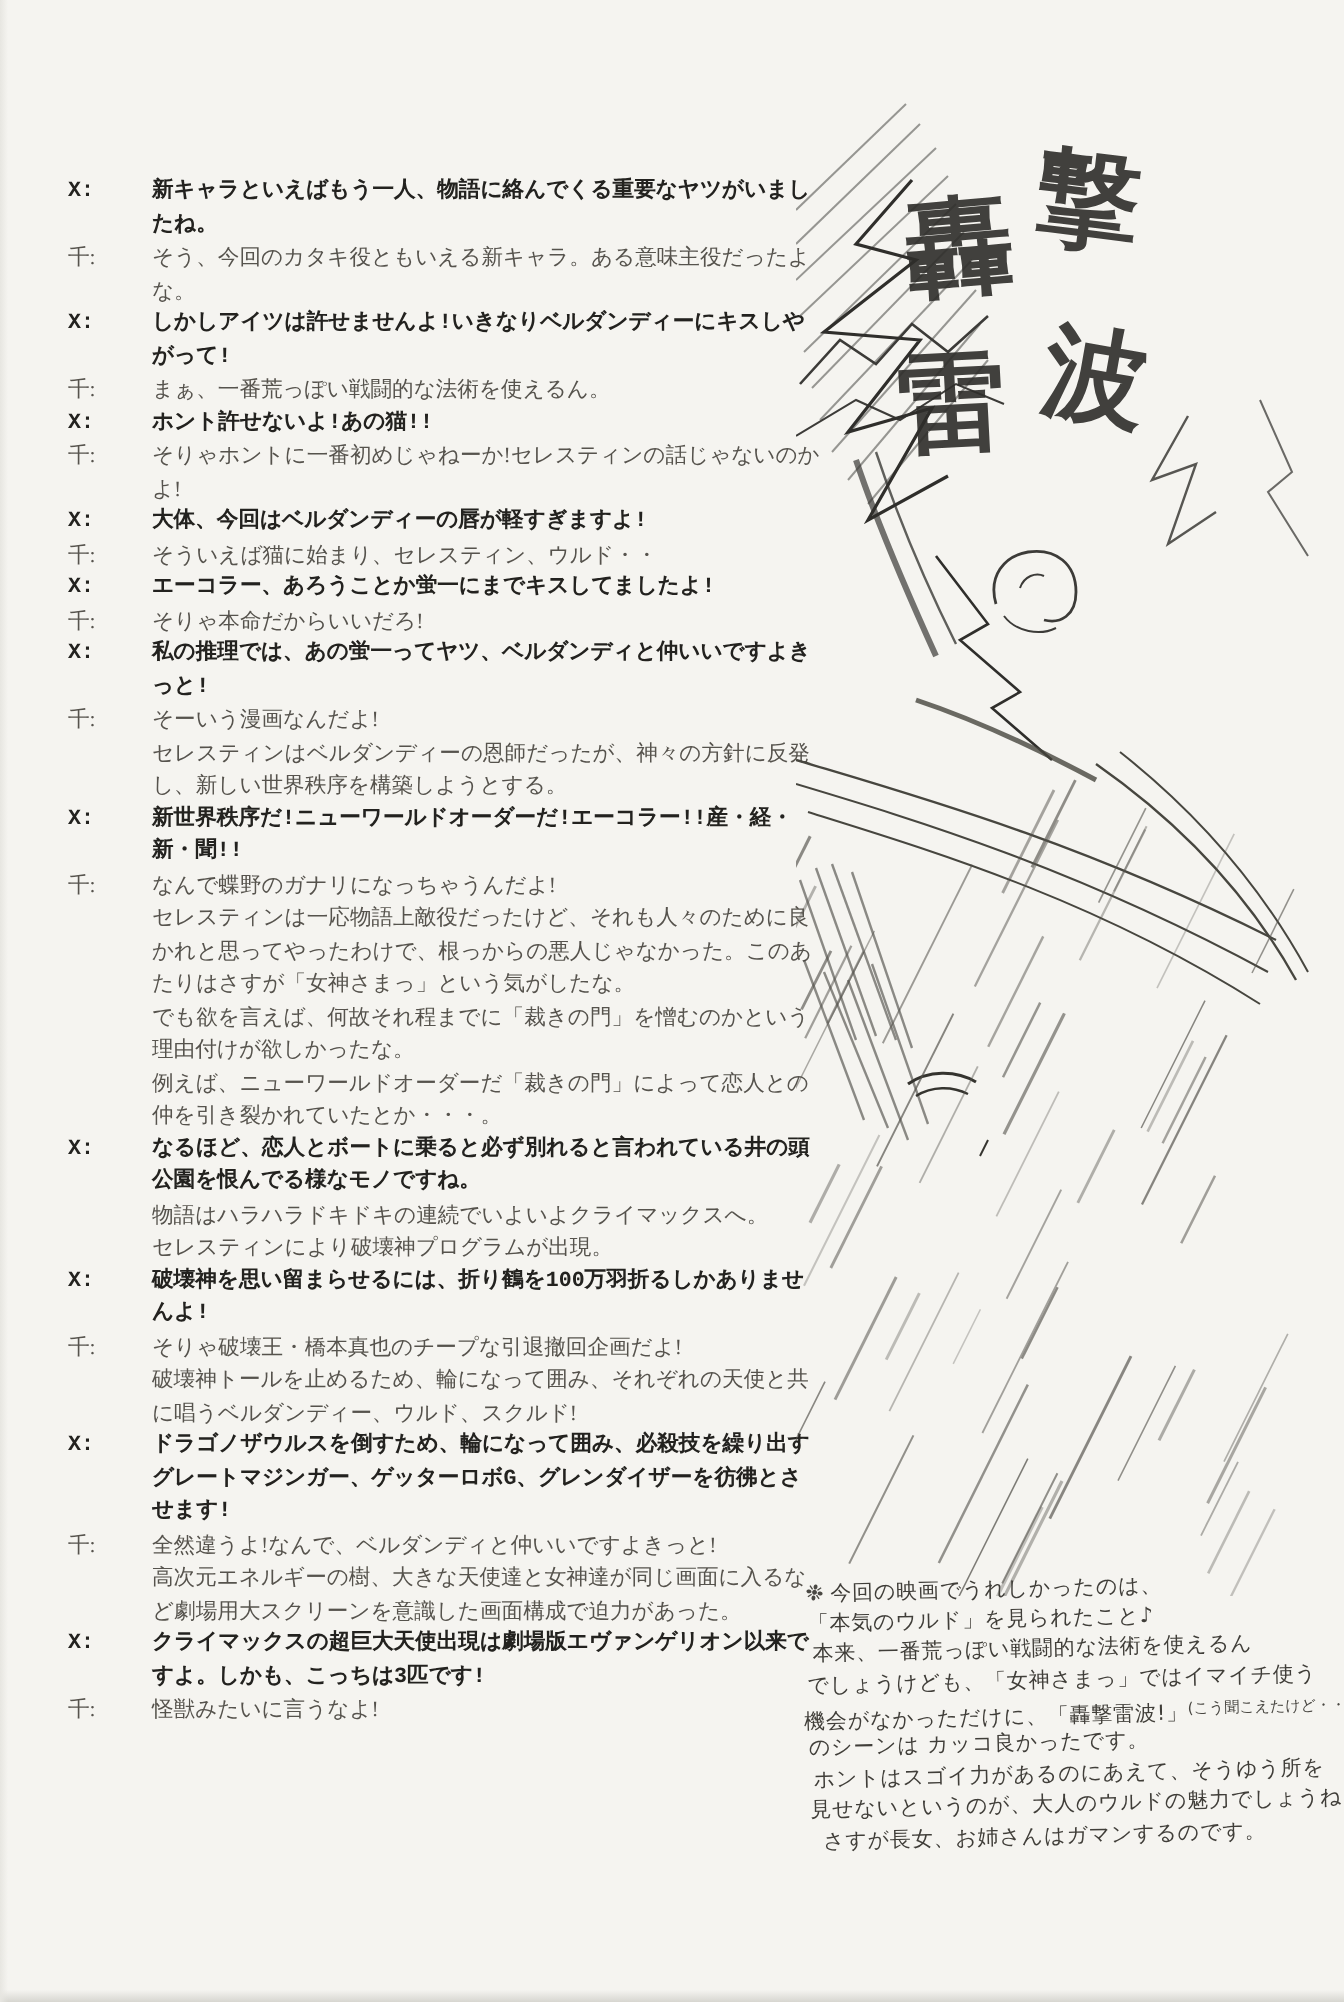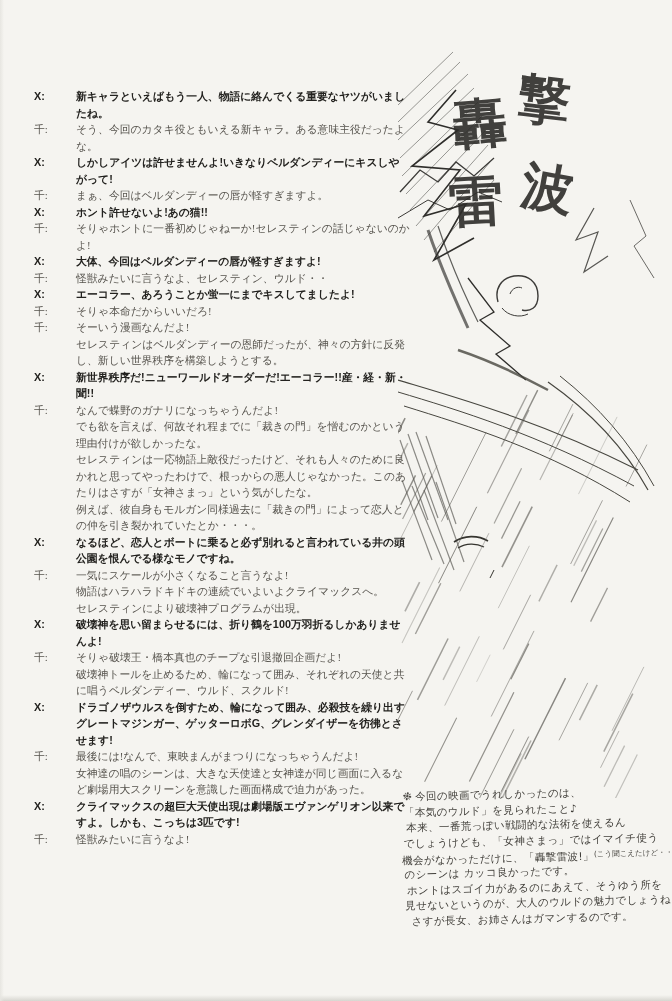--- a/index.html
+++ b/index.html
@@ -13,21 +13,21 @@
   .dialogue{
     position:absolute; left:34px; top:88px; width:376px;
     font-size:10.8px; line-height:16.5px; letter-spacing:0;
     color:#56534d; font-family:"Liberation Serif", serif;
   }
   .entry{padding-left:42px; text-indent:-42px; margin:0;}
   .entry.cont{text-indent:0;}
   .entry .speaker{display:inline-block; width:42px; text-indent:0; vertical-align:top;}
   .entry.bold{
     color:#23221f; font-weight:bold;
-    font-family:Liberation Sans, sans-serif;
+    font-family:Liberation Mono, monospace;
   }
   
   .sketch{position:absolute; left:398px; top:50px; width:274px; height:748px; margin:0;}
   .sketch svg{display:block;}
   .kanji{
     font-family:"DejaVu Sans", sans-serif; font-weight:bold;
     fill:#2e2d2a; opacity:.9;
   }
   
   .note{
@@ -57,44 +57,44 @@
 </style>
 </head>
 <body>
 
 <div class="page">
 
   <section class="dialogue" id="dialogue">
       <div class="entry bold"><span class="speaker">X:</span><span>新キャラといえばもう一人、物語に絡んでくる重要なヤツがいましたね。</span></div>
       <div class="entry"><span class="speaker">千:</span><span>そう、今回のカタキ役ともいえる新キャラ。ある意味主役だったよな。</span></div>
       <div class="entry bold"><span class="speaker">X:</span><span>しかしアイツは許せませんよ!いきなりベルダンディーにキスしやがって!</span></div>
-      <div class="entry"><span class="speaker">千:</span><span>まぁ、今回はベルダンディーの唇が軽すぎますよ。</span></div>
+      <div class="entry"><span class="speaker">千:</span><span>まぁ、一番荒っぽい戦闘的な法術を使えるん。</span></div>
       <div class="entry bold"><span class="speaker">X:</span><span>ホント許せないよ!あの猫!!</span></div>
       <div class="entry"><span class="speaker">千:</span><span>そりゃホントに一番初めじゃねーか!セレスティンの話じゃないのかよ!</span></div>
       <div class="entry bold"><span class="speaker">X:</span><span>大体、今回はベルダンディーの唇が軽すぎますよ!</span></div>
-      <div class="entry"><span class="speaker">千:</span><span>怪獣みたいに言うなよ、セレスティン、ウルド・・</span></div>
+      <div class="entry"><span class="speaker">千:</span><span>そういえば猫に始まり、セレスティン、ウルド・・</span></div>
       <div class="entry bold"><span class="speaker">X:</span><span>エーコラー、あろうことか蛍一にまでキスしてましたよ!</span></div>
       <div class="entry"><span class="speaker">千:</span><span>そりゃ本命だからいいだろ!</span></div>
+      <div class="entry bold"><span class="speaker">X:</span><span>私の推理では、あの蛍一ってヤツ、ベルダンディと仲いいですよきっと!</span></div>
       <div class="entry"><span class="speaker">千:</span><span>そーいう漫画なんだよ!</span></div>
       <div class="entry cont"><span>セレスティンはベルダンディーの恩師だったが、神々の方針に反発し、新しい世界秩序を構築しようとする。</span></div>
       <div class="entry bold"><span class="speaker">X:</span><span>新世界秩序だ!ニューワールドオーダーだ!エーコラー!!産・経・新・聞!!</span></div>
       <div class="entry"><span class="speaker">千:</span><span>なんで蝶野のガナリになっちゃうんだよ!</span></div>
+      <div class="entry cont"><span>セレスティンは一応物語上敵役だったけど、それも人々のために良かれと思ってやったわけで、根っからの悪人じゃなかった。このあたりはさすが「女神さまっ」という気がしたな。</span></div>
       <div class="entry cont"><span>でも欲を言えば、何故それ程までに「裁きの門」を憎むのかという理由付けが欲しかったな。</span></div>
-      <div class="entry cont"><span>セレスティンは一応物語上敵役だったけど、それも人々のために良かれと思ってやったわけで、根っからの悪人じゃなかった。このあたりはさすが「女神さまっ」という気がしたな。</span></div>
-      <div class="entry cont"><span>例えば、彼自身もモルガン同様過去に「裁きの門」によって恋人との仲を引き裂かれていたとか・・・。</span></div>
+      <div class="entry cont"><span>例えば、ニューワールドオーダーだ「裁きの門」によって恋人との仲を引き裂かれていたとか・・・。</span></div>
       <div class="entry bold"><span class="speaker">X:</span><span>なるほど、恋人とボートに乗ると必ず別れると言われている井の頭公園を恨んでる様なモノですね。</span></div>
-      <div class="entry"><span class="speaker">千:</span><span>一気にスケールが小さくなること言うなよ!</span></div>
       <div class="entry cont"><span>物語はハラハラドキドキの連続でいよいよクライマックスへ。</span></div>
       <div class="entry cont"><span>セレスティンにより破壊神プログラムが出現。</span></div>
       <div class="entry bold"><span class="speaker">X:</span><span>破壊神を思い留まらせるには、折り鶴を100万羽折るしかありませんよ!</span></div>
       <div class="entry"><span class="speaker">千:</span><span>そりゃ破壊王・橋本真也のチープな引退撤回企画だよ!</span></div>
       <div class="entry cont"><span>破壊神トールを止めるため、輪になって囲み、それぞれの天使と共に唱うベルダンディー、ウルド、スクルド!</span></div>
       <div class="entry bold"><span class="speaker">X:</span><span>ドラゴノザウルスを倒すため、輪になって囲み、必殺技を繰り出すグレートマジンガー、ゲッターロボG、グレンダイザーを彷彿とさせます!</span></div>
-      <div class="entry"><span class="speaker">千:</span><span>最後には!なんで、東映まんがまつりになっちゃうんだよ!</span></div>
-      <div class="entry cont"><span>女神達の唱のシーンは、大きな天使達と女神達が同じ画面に入るなど劇場用大スクリーンを意識した画面構成で迫力があった。</span></div>
+      <div class="entry"><span class="speaker">千:</span><span>全然違うよ!なんで、ベルダンディと仲いいですよきっと!</span></div>
+      <div class="entry cont"><span>高次元エネルギーの樹、大きな天使達と女神達が同じ画面に入るなど劇場用大スクリーンを意識した画面構成で迫力があった。</span></div>
       <div class="entry bold"><span class="speaker">X:</span><span>クライマックスの超巨大天使出現は劇場版エヴァンゲリオン以来ですよ。しかも、こっちは3匹です!</span></div>
       <div class="entry"><span class="speaker">千:</span><span>怪獣みたいに言うなよ!</span></div>
     </section>
 
   <figure class="sketch">
     <svg width="274" height="748" viewBox="0 0 274 748">
 
       <g stroke="#4a4a46" stroke-width="1" opacity=".55">
         <line x1="0" y1="55" x2="55" y2="2"></line>
           <line x1="0" y1="72" x2="62" y2="12"></line>

